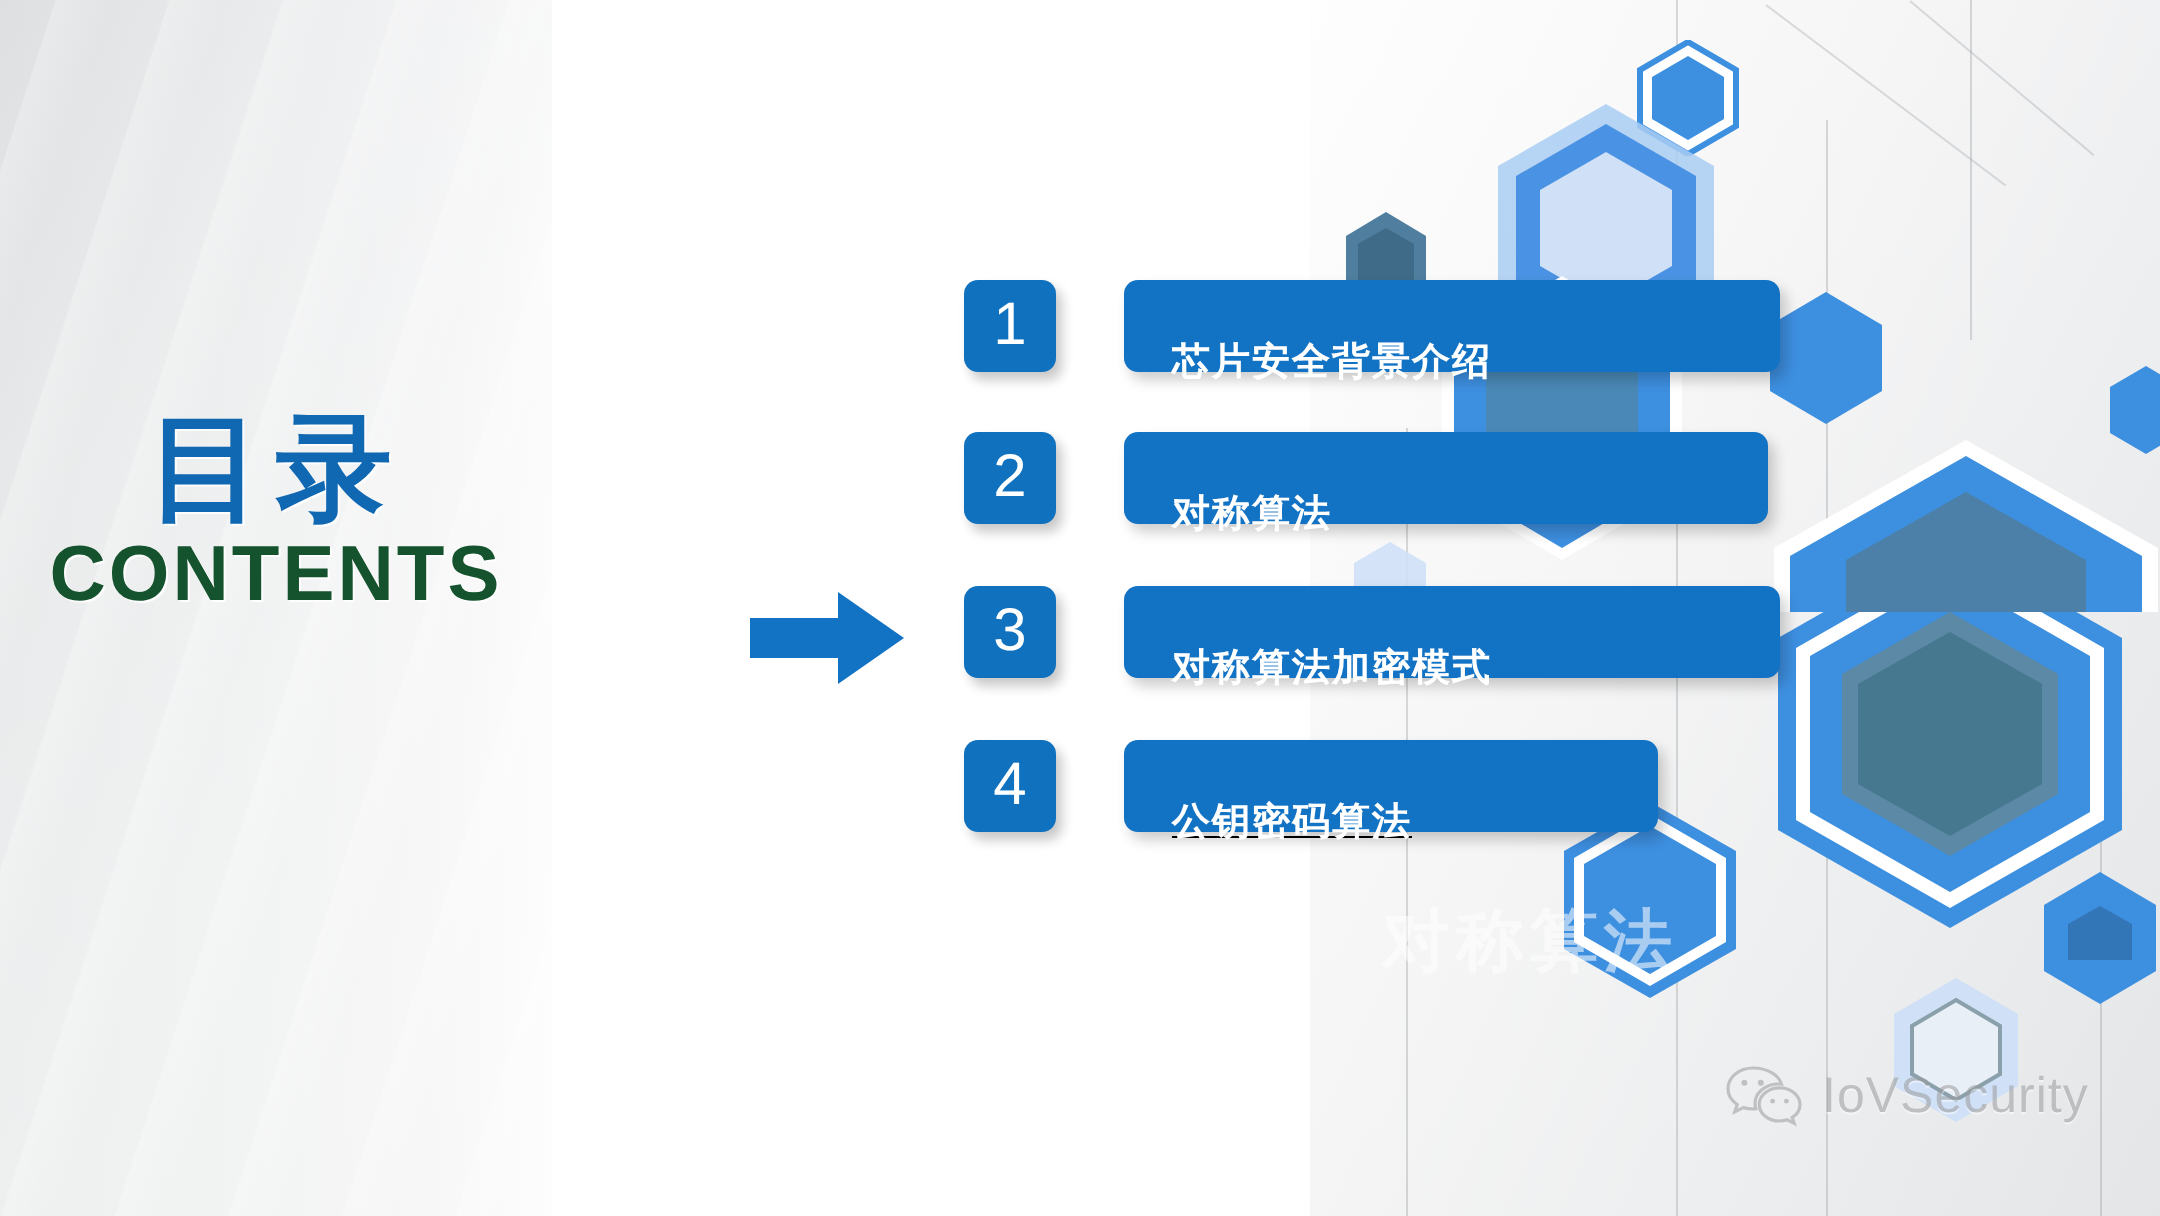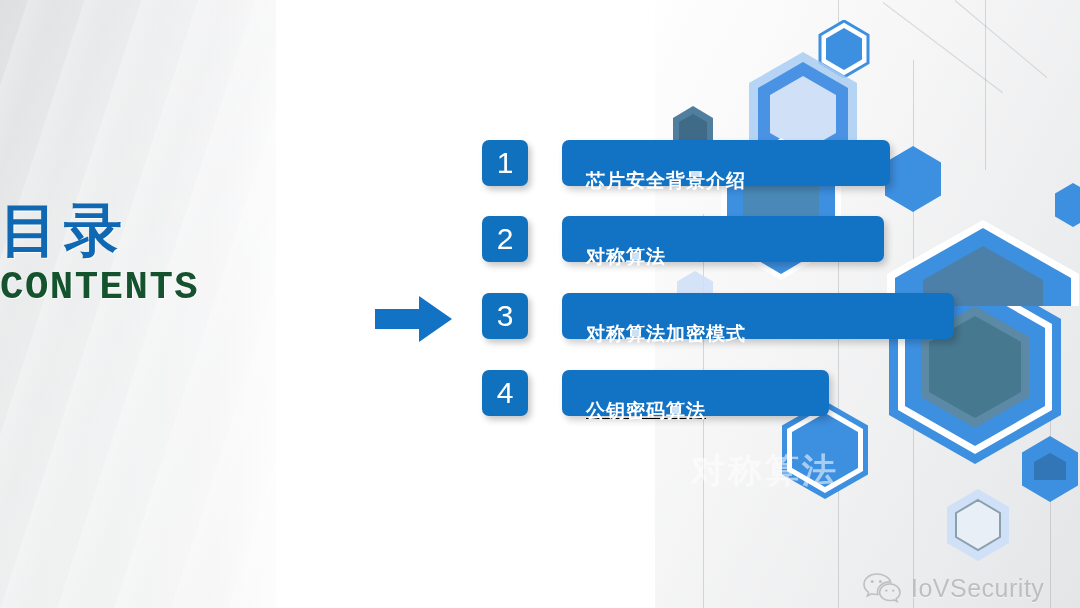--- a/index.html
+++ b/index.html
@@ -28,21 +28,21 @@
     position:absolute;top:0;left:0;width:276px;height:608px;
     background:
       repeating-linear-gradient(108deg,
         rgba(255,255,255,0) 0px, rgba(255,255,255,0) 26px,
         rgba(255,255,255,.55) 27px, rgba(255,255,255,0) 54px);
     opacity:.5;
   }
 
   
   .title-block{
-    position:absolute;left:0;top:206px;width:276px;font-family:Liberation Mono, monospace;
+    position:absolute;left:0;top:206px;width:276px;text-align:center;
   }
   .title-cn{
     font-size:58px;font-weight:bold;color:#1068b3;
     letter-spacing:6px;line-height:1.0;
     text-shadow:1px 1px 0 rgba(255,255,255,.85);
   }
   .title-en{
     margin-top:4px;
     font-size:39px;font-weight:bold;color:#14532d;
     letter-spacing:1.5px;line-height:1.05;
@@ -76,21 +76,21 @@
   .bar{
     position:absolute;top:0;height:46px;
     left:80px;
     background:#1272c4;
     border-radius:7px;
     box-shadow:3px 4px 7px rgba(0,0,0,.20);
     display:flex;align-items:center;
   }
   .bar-1{width:328px;}
   .bar-2{width:322px;}
-  .bar-3{width:392px;}
+  .bar-3{width:328px;}
   .bar-4{width:267px;text-decoration:underline;}
   .bar-label{
     color:#ffffff;font-size:19px;font-weight:bold;
     letter-spacing:1px;
     padding-left:24px;
     white-space:nowrap;
     margin-top:36px;
   }
 
   
@@ -116,21 +116,21 @@
   .wm-center{
     position:absolute;left:645px;top:440px;width:240px;height:62px;
     color:rgba(255,255,255,.85);
     font-size:34px;font-weight:bold;letter-spacing:3px;
     display:flex;align-items:center;justify-content:center;
     opacity:.65;
   }
 
   
   .wm-brand{
-    position:absolute;left:862px;top:572px;
+    position:absolute;left:862px;top:532px;
     display:flex;align-items:center;gap:9px;
     opacity:.55;
   }
   .wm-brand .wc-icon svg{display:block;}
   .wm-brand .wm-text{
     font-size:25px;color:#9a9c9e;letter-spacing:.5px;
     text-shadow:0 1px 0 rgba(255,255,255,.9);
   }
 </style>
 </head>

